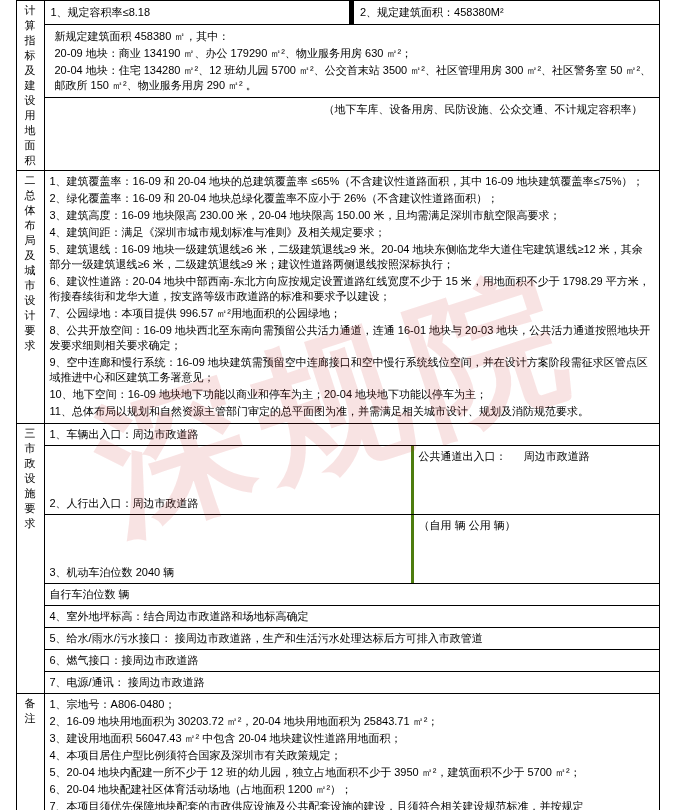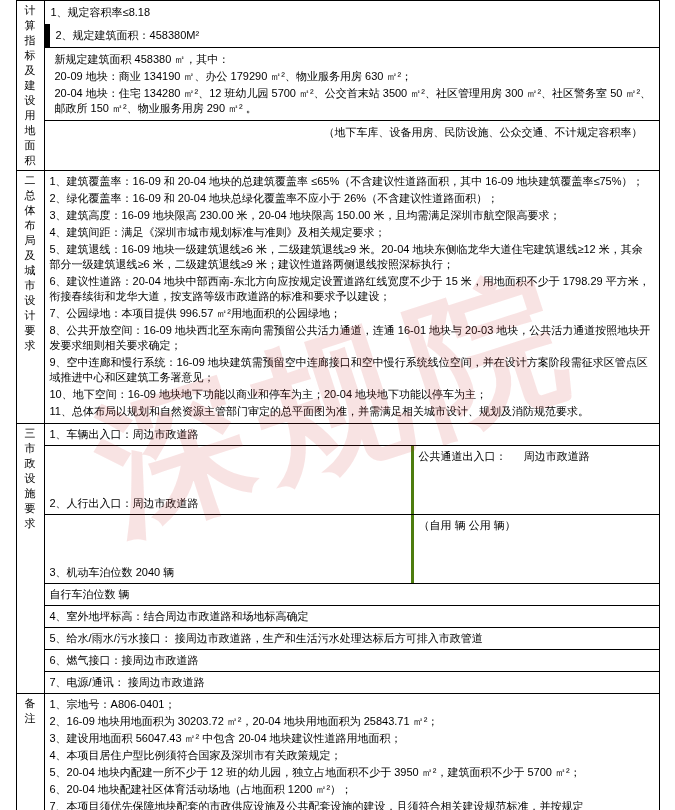--- a/index.html
+++ b/index.html
@@ -72,21 +72,21 @@
         <span>标</span>
         <span>及</span>
         <span>建</span>
         <span>设</span>
         <span>用</span>
         <span>地</span>
         <span>面</span>
         <span>积</span>
       </td>
       <td style="padding:0">
-        <div class="sub-row" style="border-bottom:1px solid #000;flex-direction:column;">
+        <div class="sub-row" style="border-bottom:1px solid #000;">
           <div class="sub-cell">1、规定容积率≤8.18</div>
           <div class="sub-cell divider-v">2、规定建筑面积：458380M²</div>
         </div>
         <div style="padding:4px 6px 4px 10px;">
           <div class="ln">新规定建筑面积 458380 ㎡，其中：</div>
           <div class="ln">20-09 地块：商业 134190 ㎡、办公 179290 ㎡²、物业服务用房 630 ㎡²；</div>
           <div class="ln">20-04 地块：住宅 134280 ㎡²、12 班幼儿园 5700 ㎡²、公交首末站 3500 ㎡²、社区管理用房 300 ㎡²、社区警务室 50 ㎡²、邮政所 150 ㎡²、物业服务用房 290 ㎡² 。</div>
         </div>
         <hr class="hr">
         <div class="note">（地下车库、设备用房、民防设施、公众交通、不计规定容积率）</div>
@@ -165,21 +165,21 @@
         </div>
       </td>
     </tr>
 
     <tr>
       <td class="rowhead">
         <span>备</span>
         <span>注</span>
       </td>
       <td class="body">
-        <div class="ln">1、宗地号：A806-0401；</div>
+        <div class="ln">1、宗地号：A806-0480；</div>
         <div class="ln">2、16-09 地块用地面积为 30203.72 ㎡²，20-04 地块用地面积为 25843.71 ㎡²；</div>
         <div class="ln">3、建设用地面积 56047.43 ㎡² 中包含 20-04 地块建议性道路用地面积；</div>
         <div class="ln">4、本项目居住户型比例须符合国家及深圳市有关政策规定；</div>
         <div class="ln">5、20-04 地块内配建一所不少于 12 班的幼儿园，独立占地面积不少于 3950 ㎡²，建筑面积不少于 5700 ㎡²；</div>
         <div class="ln">6、20-04 地块配建社区体育活动场地（占地面积 1200 ㎡²）；</div>
         <div class="ln">7、本项目须优先保障地块配套的市政供应设施及公共配套设施的建设，且须符合相关建设规范标准，并按规定</div>
       </td>
     </tr>
 
   </tbody>

